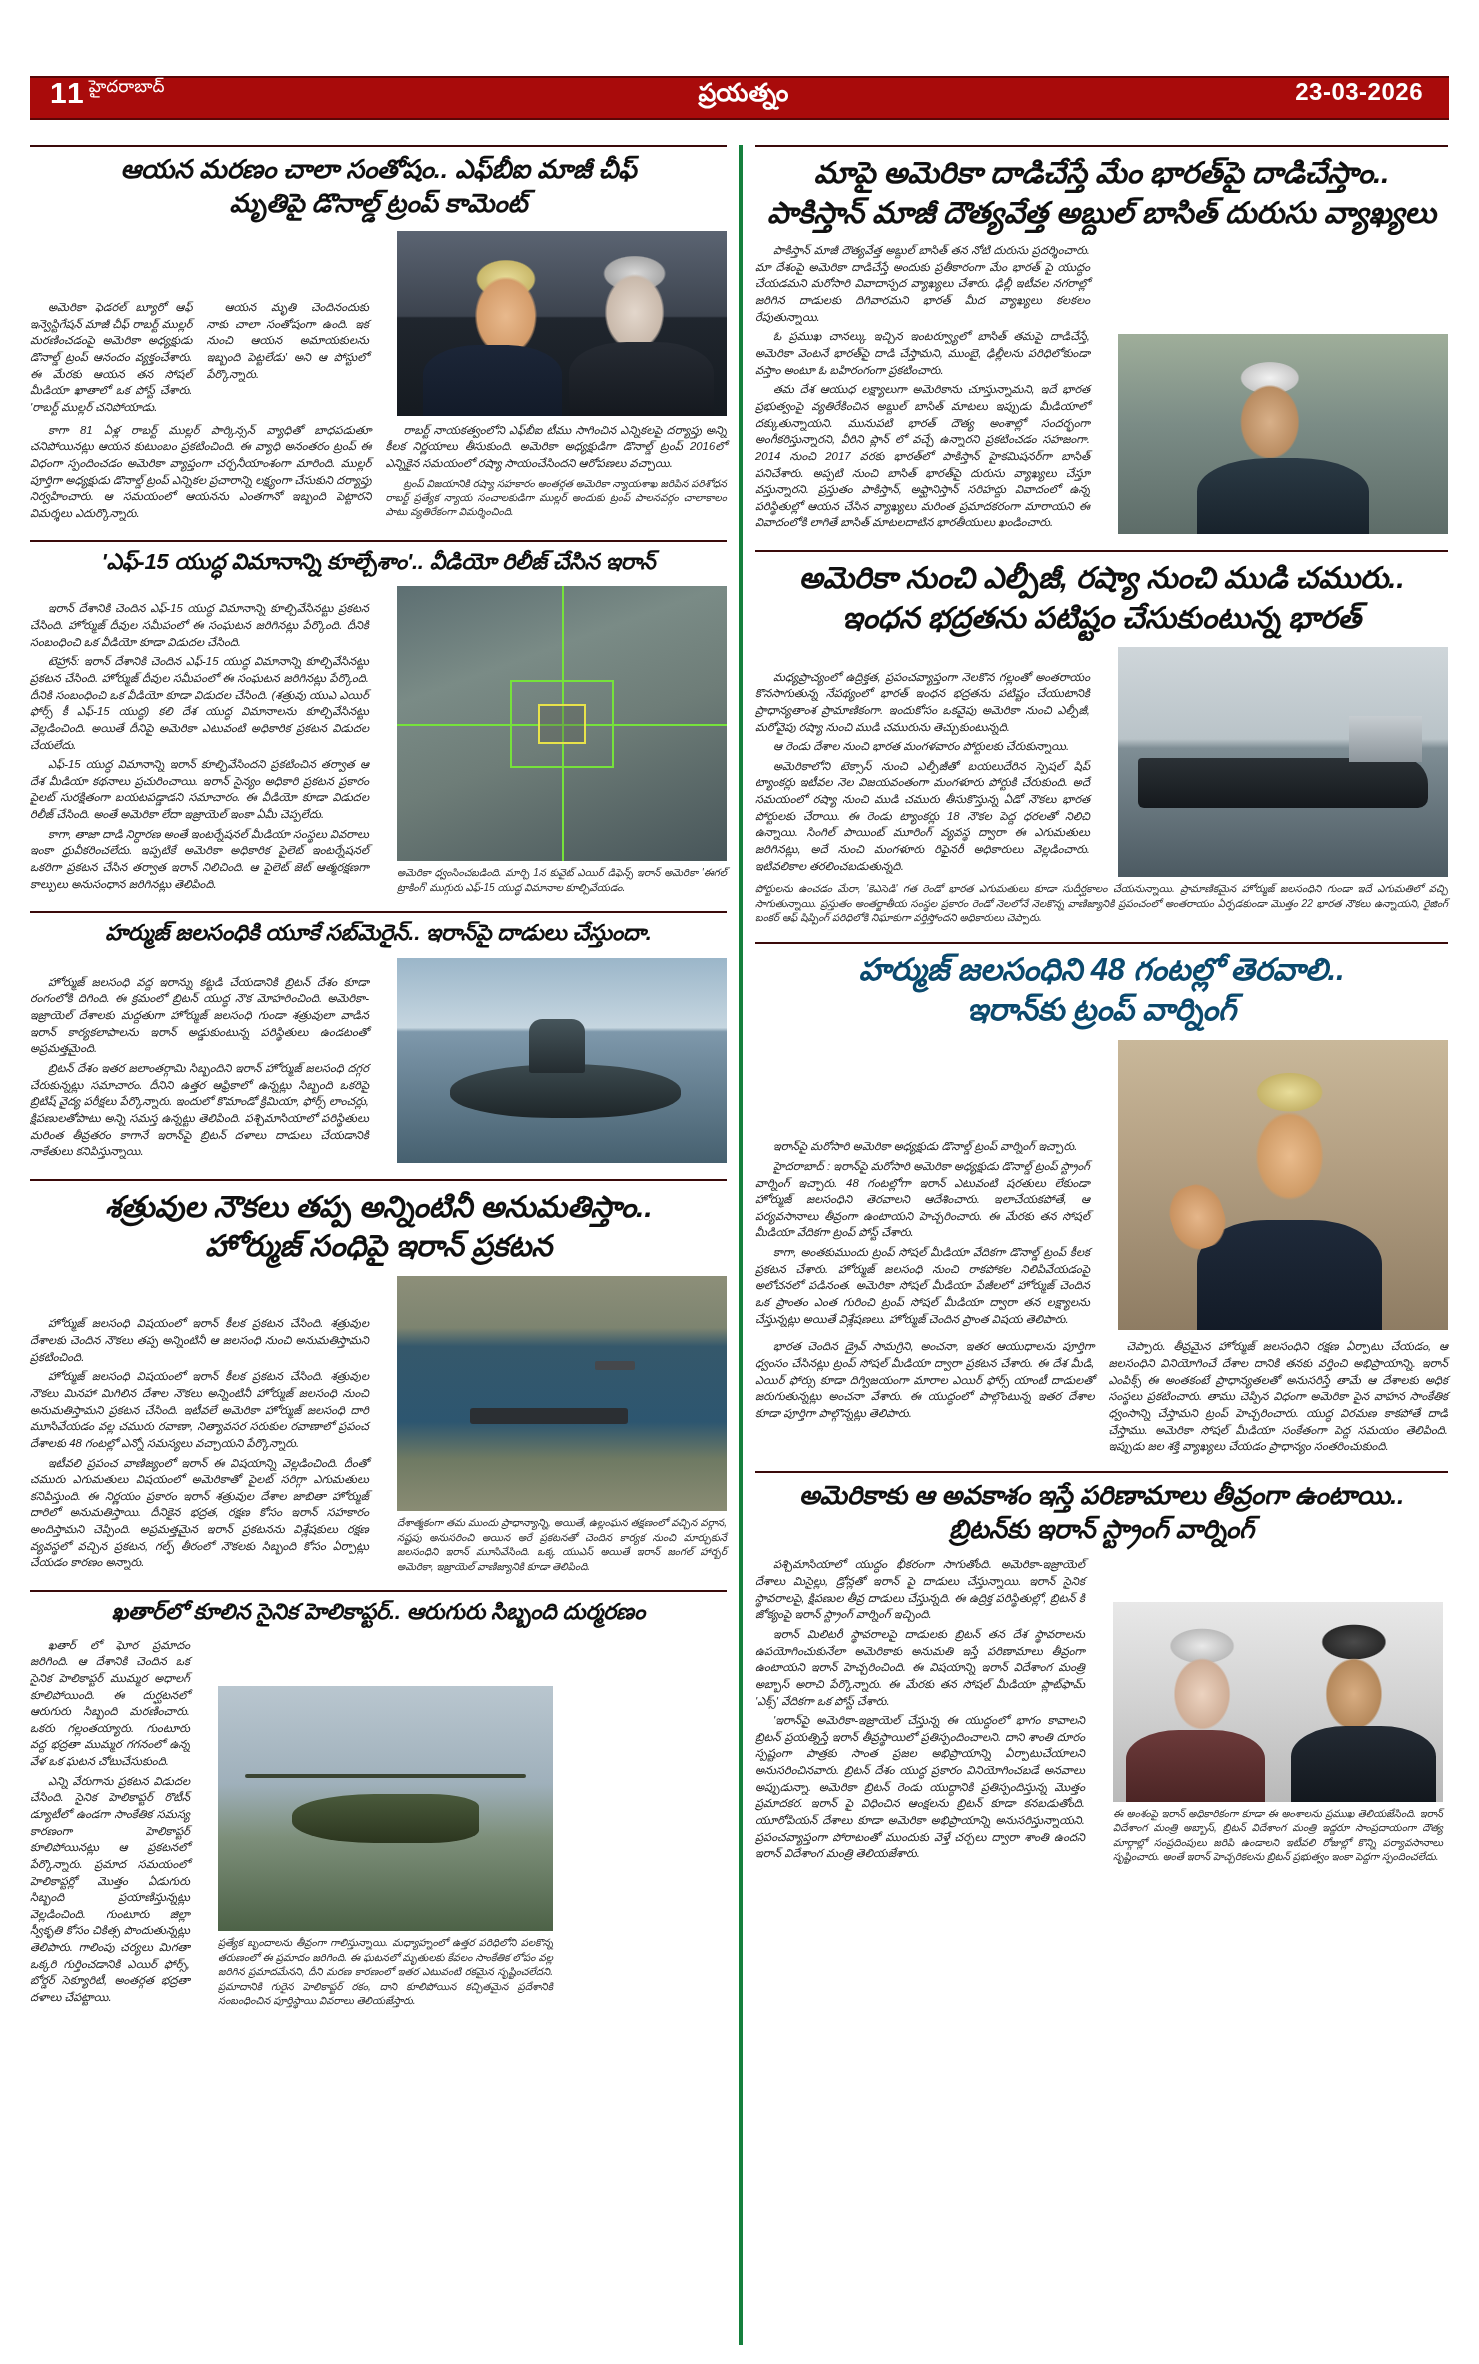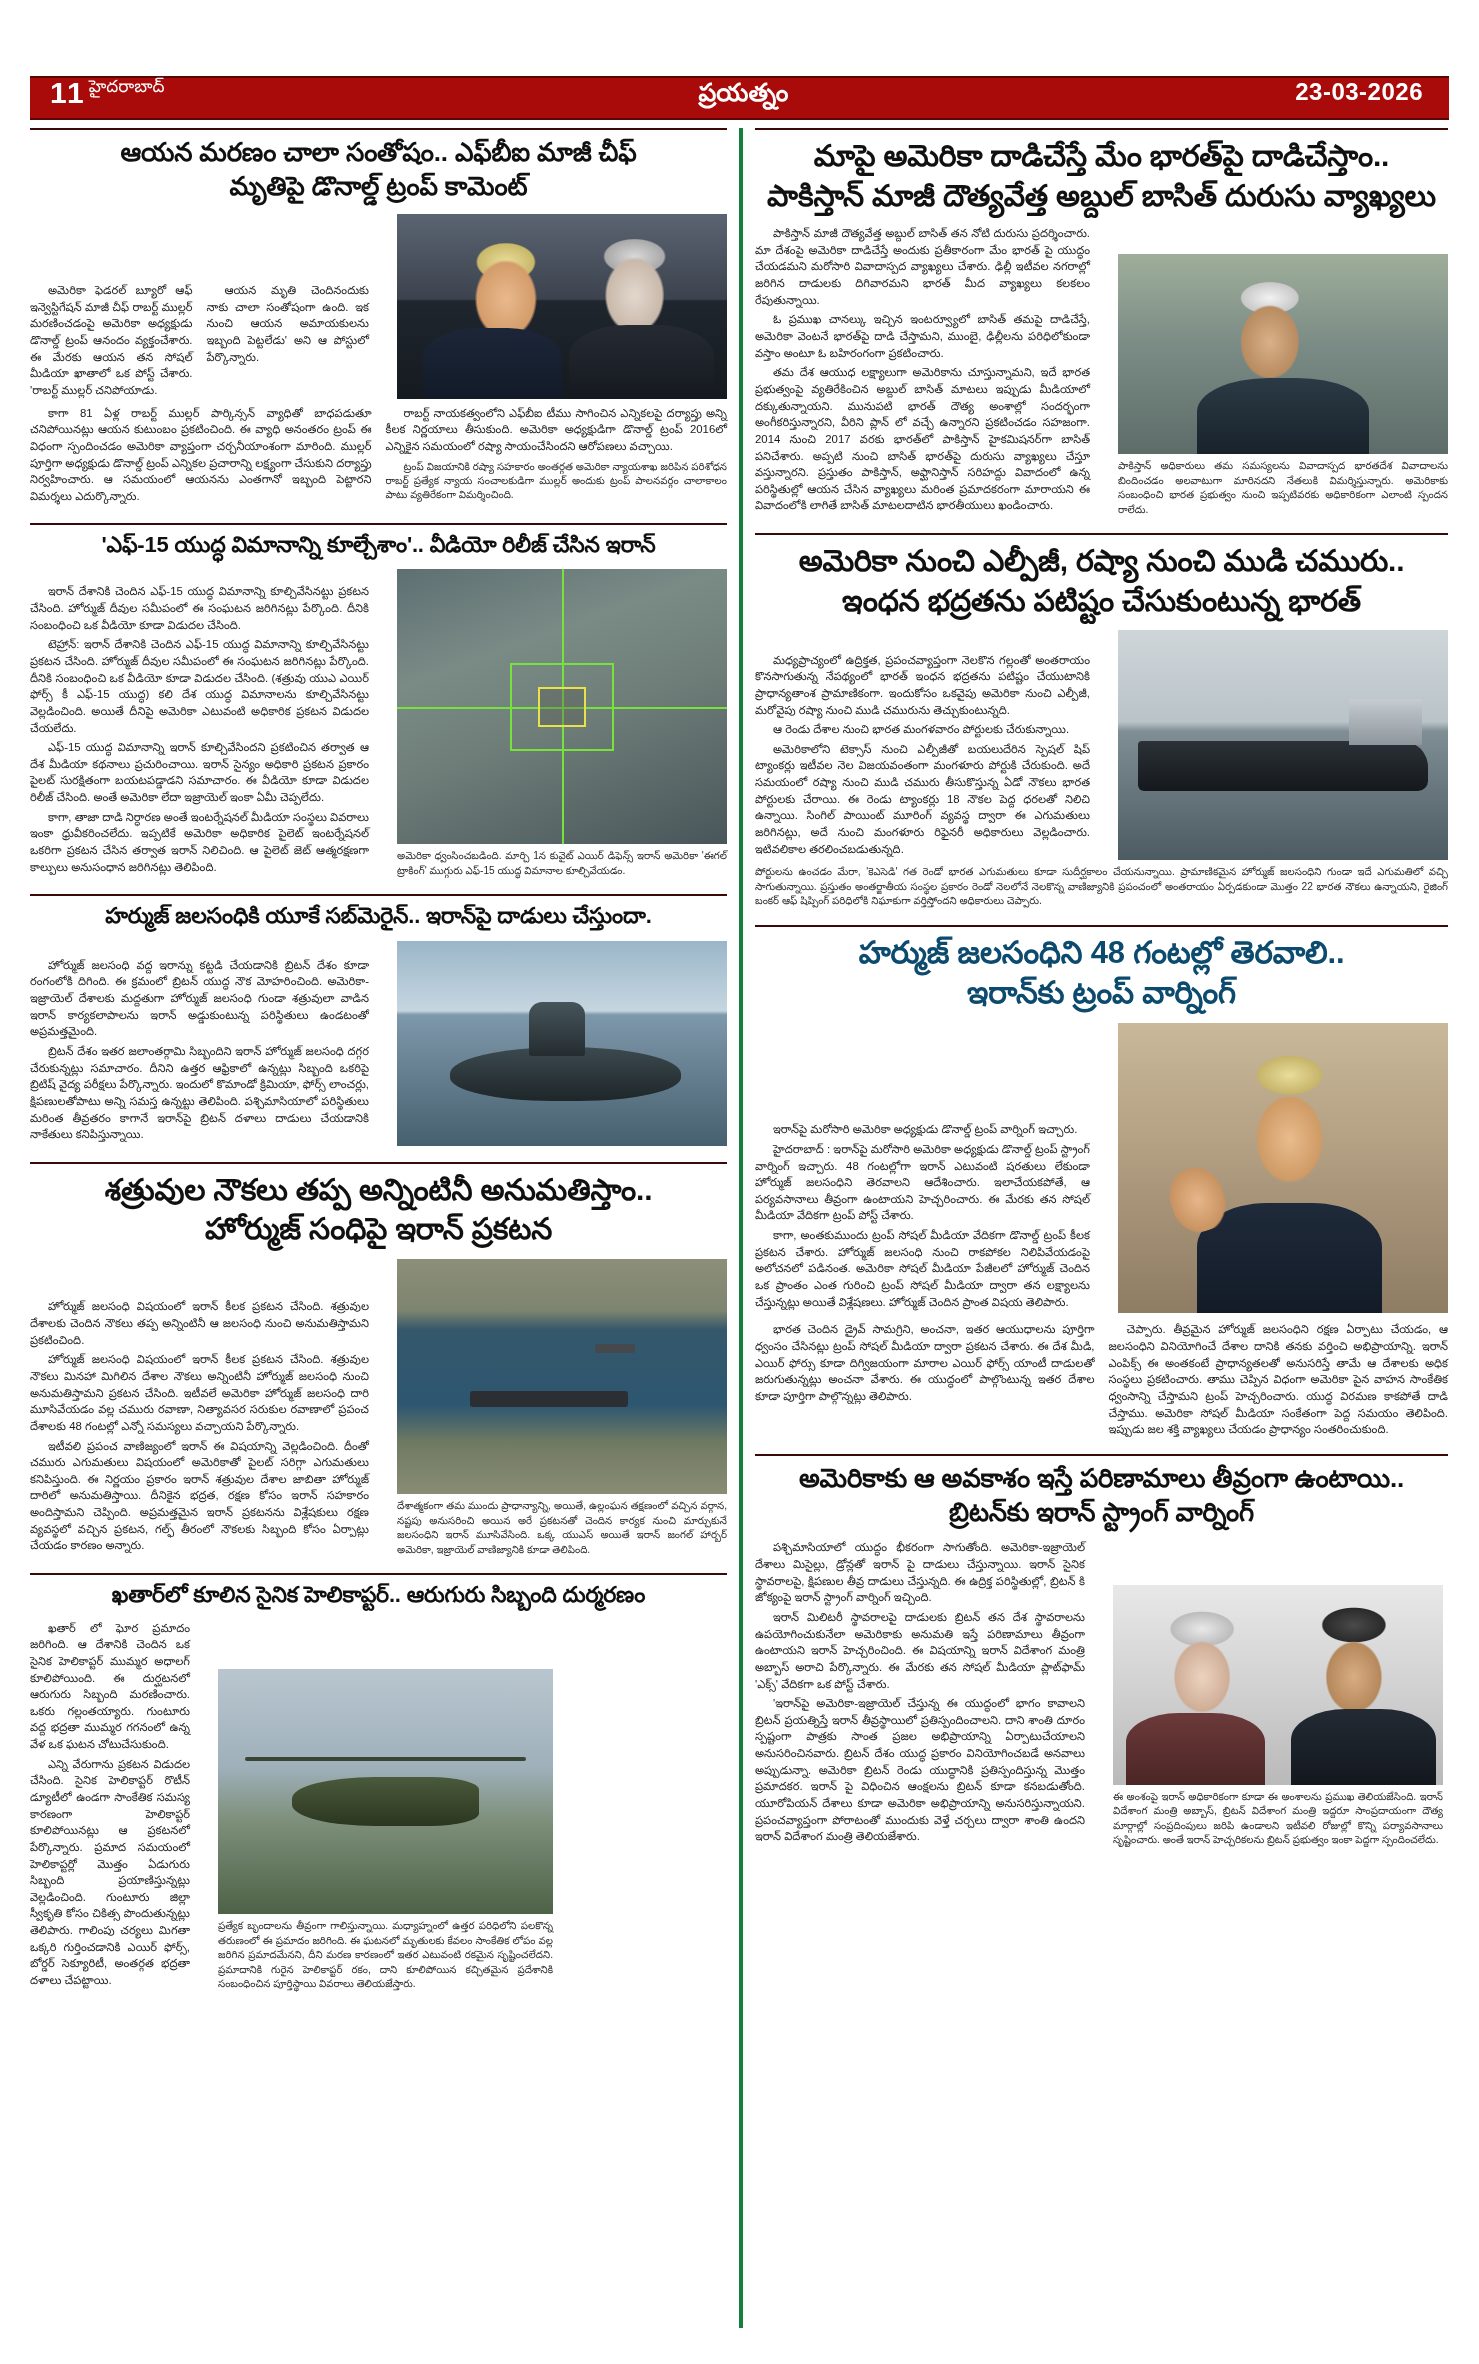--- a/index.html
+++ b/index.html
@@ -36,23 +36,23 @@
     position: absolute; left: 8px; right: 0; text-align: center;
     font-size: 25px; font-weight: bold;
   }
   .mh-date {
     margin-left: auto; margin-right: 26px;
     font-size: 24px; font-weight: bold; letter-spacing: 0.5px;
   }
 
   
   .cols {
-    position: absolute; left: 30px; top: 128px;
+    position: absolute; left: 30px; top: 145px;
     width: 1419px; height: 2200px;
-    display: flex; gap: 0;
+    display: flex; gap: 0; font-style: italic;
   }
   .col { width: 709px; }
   .col.left  { padding-right: 12px; }
   .col.right { padding-left: 12px; border-left: 4px solid #15803d; }
 
   
   .rule-top {
     border-top: 2px solid #3a0a0a;
     margin-bottom: 8px;
   }
@@ -376,21 +376,20 @@
         <div class="flow">
           <div class="txt">
             <div class="body1">
               <p>పాకిస్తాన్ మాజీ దౌత్యవేత్త అబ్దుల్ బాసిత్ తన నోటి దురుసు ప్రదర్శించారు. మా దేశంపై అమెరికా దాడిచేస్తే అందుకు ప్రతీకారంగా మేం భారత్ పై యుద్ధం చేయడమని మరోసారి వివాదాస్పద వ్యాఖ్యలు చేశారు. ఢిల్లీ ఇటీవల నగరాల్లో జరిగిన దాడులకు దిగివారమని భారత్ మీద వ్యాఖ్యలు కలకలం రేపుతున్నాయి.</p>
               <p>ఓ ప్రముఖ చానల్కు ఇచ్చిన ఇంటర్వ్యూలో బాసిత్ తమపై దాడిచేస్తే, అమెరికా వెంటనే భారత్‌పై దాడి చేస్తామని, ముంబై, ఢిల్లీలను పరిధిలోకుండా వస్తాం అంటూ ఓ బహిరంగంగా ప్రకటించారు.</p>
               <p>తమ దేశ ఆయుధ లక్ష్యాలుగా అమెరికాను చూస్తున్నామని, ఇదే భారత ప్రభుత్వంపై వ్యతిరేకించిన అబ్దుల్ బాసిత్ మాటలు ఇప్పుడు మీడియాలో దక్కుతున్నాయని. మునుపటి భారత్ దౌత్య అంశాల్లో సందర్భంగా అంగీకరిస్తున్నారని, వీరిని ప్లాన్ లో వచ్చే ఉన్నారని ప్రకటించడం సహజంగా. 2014 నుంచి 2017 వరకు భారత్‌లో పాకిస్తాన్ హైకమిషనర్‌గా బాసిత్ పనిచేశారు. అప్పటి నుంచి బాసిత్ భారత్‌పై దురుసు వ్యాఖ్యలు చేస్తూ వస్తున్నారని. ప్రస్తుతం పాకిస్తాన్, అఫ్ఘానిస్తాన్ సరిహద్దు వివాదంలో ఉన్న పరిస్థితుల్లో ఆయన చేసిన వ్యాఖ్యలు మరింత ప్రమాదకరంగా మారాయని ఈ వివాదంలోకి లాగితే బాసిత్ మాటలదాటిన భారతీయులు ఖండించారు.</p>
             </div>
           </div>
           <div class="pic">
             <div class="photo ph-basit"></div>
-            <p class="caption" style="width:330px">పాకిస్తాన్ అధికారులు తమ సమస్యలను వివాదాస్పద భారతదేశ వివాదాలను బిందించడం అలవాటుగా మారినదని నేతలుకి విమర్శిస్తున్నారు. అమెరికాకు సంబంధించి భారత ప్రభుత్వం నుంచి ఇప్పటివరకు అధికారికంగా ఎలాంటి స్పందన రాలేదు.</p>
           </div>
         </div>
       </div>
 
       <div class="article rule-top">
         <h2 class="hl big">
           <span>అమెరికా నుంచి ఎల్పీజీ, రష్యా నుంచి ముడి చమురు..</span><br>
           <span>ఇంధన భద్రతను పటిష్టం చేసుకుంటున్న భారత్</span>
         </h2>
         <div class="flow">

